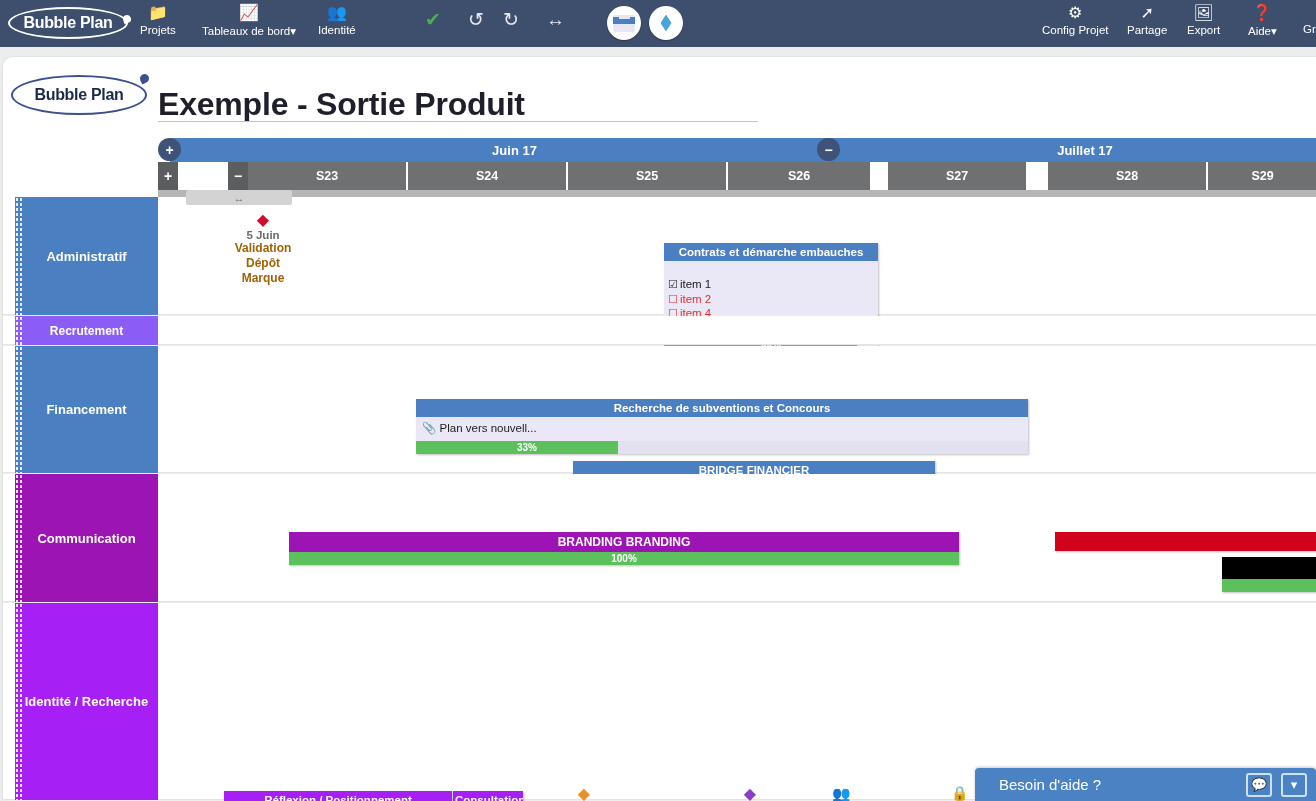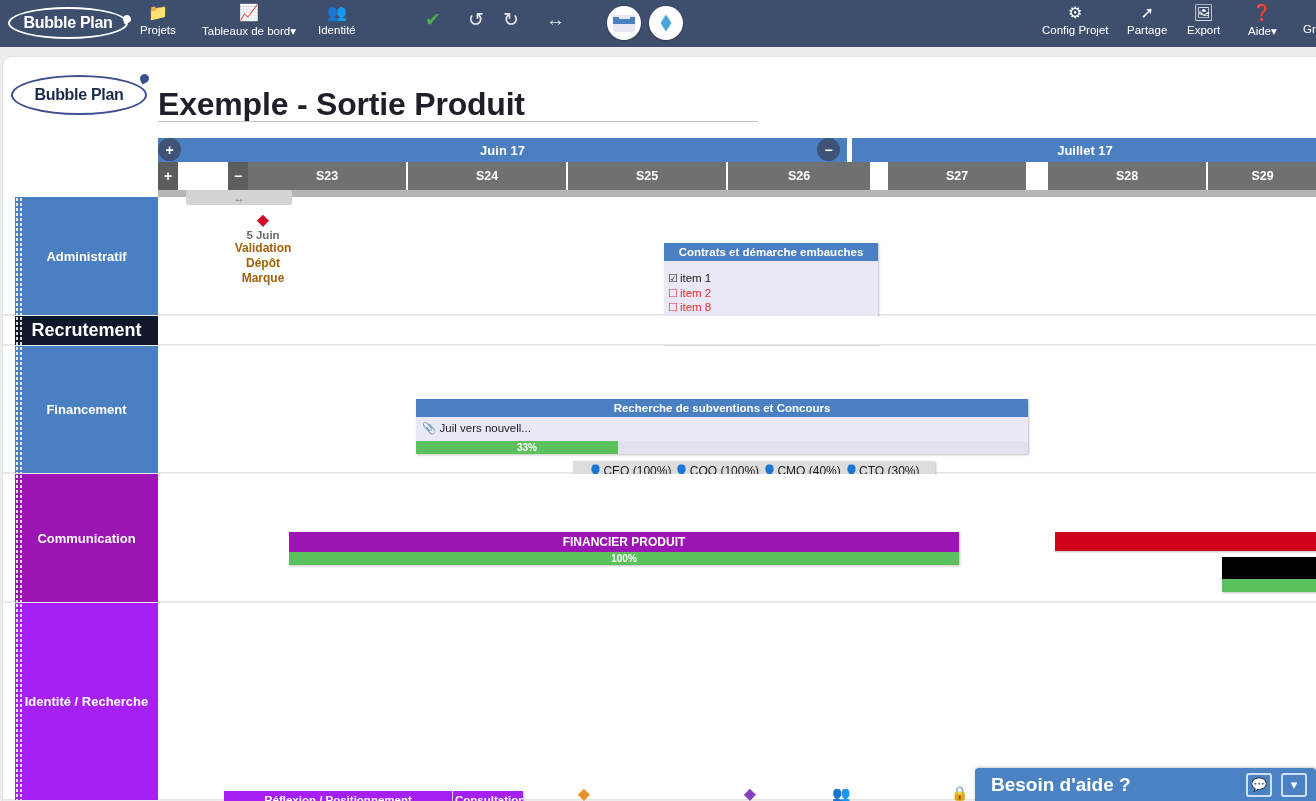--- a/index.html
+++ b/index.html
@@ -158,21 +158,21 @@
     overflow: hidden;
     cursor: pointer;
   }
   .task .thead {
     color: #ffffff; font-weight: bold; font-size: 11.5px;
     text-align: center; padding: 3px 2px 3px;
     white-space: nowrap; overflow: hidden;
   }
   .task .tbody {
     background: #eae7f6; font-size: 11.5px; color: #1b1b1b;
-    padding: 10px 4px 2px; line-height: 14.5px;
+    padding: 16px 4px 2px; line-height: 14.5px;
   }
   .task .tbody.grey { background: #dcdcdc; }
   .task .dates {
     background: #eae7f6; font-size: 10.5px; color: #4a4a4a;
     display: flex; justify-content: space-between; padding: 1px 4px 1px;
   }
   .task .prog {
     height: 13px; background: #e3e0f0; position: relative;
   }
   .task .prog .fill {
@@ -194,21 +194,21 @@
   .ms .mark { font-size: 16px; line-height: 17px; }
   .ms .mdate { font-size: 11.5px; color: #6b6b6b; font-weight: bold; margin-top: 1px; }
   .ms .mlbl { font-size: 12px; color: #a16207; font-weight: bold; line-height: 15px; }
   
   #help {
     position: absolute; left: 975px; top: 768px; width: 341px; height: 33px;
     background: #4a82c4; border-top-left-radius: 4px; border-top-right-radius: 4px;
     display: flex; align-items: center; box-shadow: 0 -1px 3px rgba(0,0,0,.2);
     z-index: 30;
   }
-  #help .htxt { color: #ffffff; font-size: 19px; font-weight: bold; margin-left: 16px; flex: 1; }
+  #help .htxt { color: #ffffff; font-size: 15px; font-weight: normal; margin-left: 24px; flex: 1; }
   #help .hbtn {
     width: 26px; height: 24px; border: 2px solid #cfe0f2; border-radius: 3px;
     display: flex; align-items: center; justify-content: center;
     color: #ffffff; margin-right: 9px; cursor: pointer; font-size: 13px;
   }
 </style>
 </head>
 <body>
 
 <div id="topnav">
@@ -269,21 +269,21 @@
   <div id="white-panel">
 
     <div id="brand-oval">
       <span>Bubble Plan</span>
       <span class="tail"></span>
     </div>
     <div id="project-title">Exemple - Sortie Produit</div>
     <div id="title-underline"></div>
 
     <div id="tl-months">
-      <div class="month-block" style="left:0;width:690px">Juin 17</div>
+      <div class="month-block" style="left:12px;width:690px">Juin 17</div>
       <div class="month-block" style="left:694px;width:467px">Juillet 17</div>
     </div>
     <div class="round-btn" style="left:155px;top:81px;width:23px;height:23px;font-size:14px">+</div>
     <div class="round-btn" style="left:814px;top:81px;width:23px;height:23px;font-size:14px">−</div>
 
     <div id="tl-weeks">
       <div class="week-block" style="left:90px;width:160px">S23</div>
       <div class="week-block" style="left:250px;width:160px">S24</div>
       <div class="week-block" style="left:410px;width:160px">S25</div>
       <div class="week-block" style="left:570px;width:144px">S26</div>
@@ -311,80 +311,81 @@
           <div class="mlbl">Validation</div>
           <div class="mlbl">Dépôt</div>
           <div class="mlbl">Marque</div>
         </div>
 
         <div class="task" style="left:661px;top:46px;width:214px">
           <div class="thead" style="background:#4a7fc1">Contrats et démarche embauches</div>
           <div class="tbody">
             <div><span class="chk done">☑</span><span>item 1</span></div>
             <div class="li-todo"><span class="chk todo">☐</span><span>item 2</span></div>
-            <div class="li-todo"><span class="chk todo">☐</span><span>item 8</span></div>
+            <div class="li-todo"><span class="chk todo">☐</span><span>item 4</span></div>
           </div>
           <div class="dates">
             <span>23 Juin</span>
             <span>2 Juil.</span>
           </div>
           <div class="prog">
             <div class="fill" style="width:90%"></div>
             <div class="ptxt">90%</div>
           </div>
         </div>
       </div>
 
       <div class="row" style="top:119px;height:29px">
-        <div class="cat" style="height:29px;background:#0f172a;font-size:18px">
+        <div class="cat" style="height:29px;background:#8b5cf6;font-size:12px">
           <span class="grip"></span>
           <span>Recrutement</span>
         </div>
       </div>
 
       <div class="row" style="top:149px;height:127px">
         <div class="cat" style="height:127px;background:#4a7fc1">
           <span class="grip"></span>
           <span>Financement</span>
         </div>
 
         <div class="task" style="left:413px;top:53px;width:612px">
           <div class="thead" style="background:#4a7fc1">Recherche de subventions et Concours</div>
           <div class="tbody" style="padding:4px 6px 5px">
             <span>📎</span>
-            <span>Juil vers nouvell...</span>
+            <span>Plan vers nouvell...</span>
           </div>
           <div class="prog">
             <div class="fill" style="width:33%"></div>
             <div class="ptxt" style="justify-content:flex-start;padding-left:16.5%">33%</div>
           </div>
         </div>
 
         <div class="task" style="left:570px;top:115px;width:362px">
+          <div class="thead" style="background:#4a7fc1;font-size:11.5px">BRIDGE FINANCIER</div>
           <div class="tbody grey" style="text-align:center;font-size:12px;padding:3px 2px 2px">
             <span>👤</span><span>CEO (100%)</span>
             <span>👤</span><span>COO (100%)</span>
             <span>👤</span><span>CMO (40%)</span>
             <span>👤</span><span>CTO (30%)</span>
           </div>
           <div class="prog">
             <div class="fill" style="width:100%"></div>
             <div class="ptxt">100%</div>
           </div>
         </div>
       </div>
 
       <div class="row" style="top:277px;height:128px">
         <div class="cat" style="height:128px;background:#9c14b4">
           <span class="grip"></span>
           <span>Communication</span>
         </div>
 
         <div class="task" style="left:286px;top:58px;width:670px">
-          <div class="thead" style="background:#9c14b4;font-size:12px">FINANCIER PRODUIT</div>
+          <div class="thead" style="background:#9c14b4;font-size:12px">BRANDING BRANDING</div>
           <div class="prog">
             <div class="fill" style="width:100%"></div>
             <div class="ptxt">100%</div>
           </div>
         </div>
 
         <div class="task" style="left:1052px;top:58px;width:300px">
           <div class="thead" style="background:#d1021b;height:19px"></div>
         </div>
         <div class="task" style="left:1219px;top:83px;width:160px">

